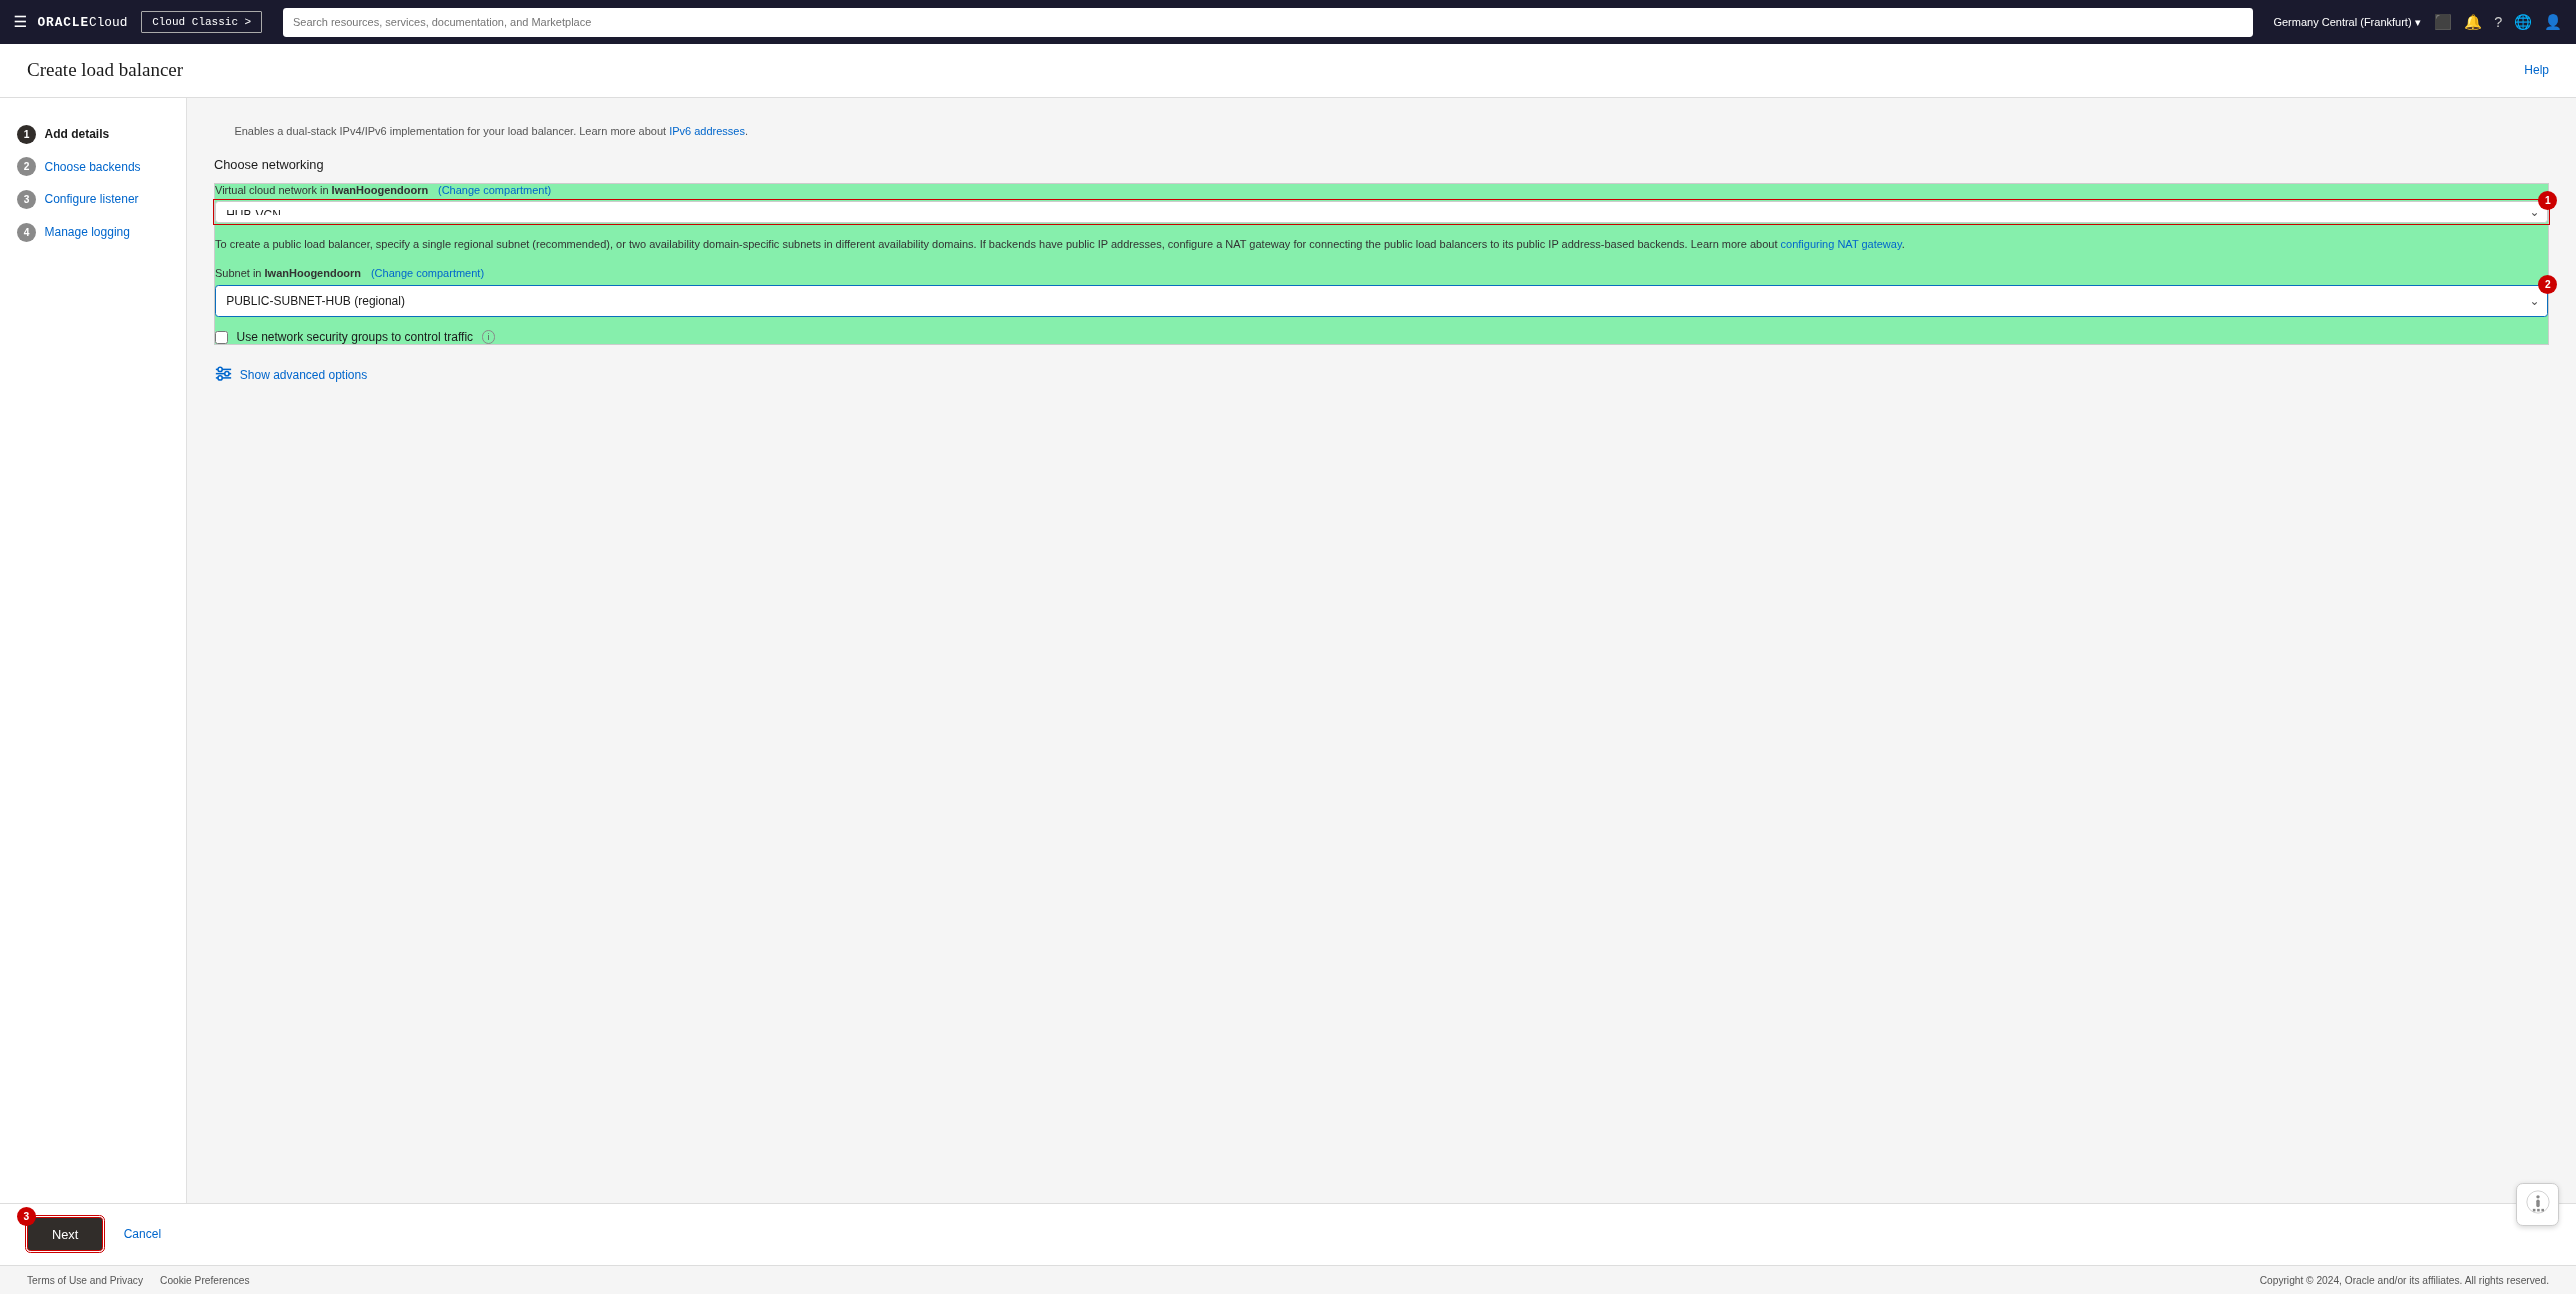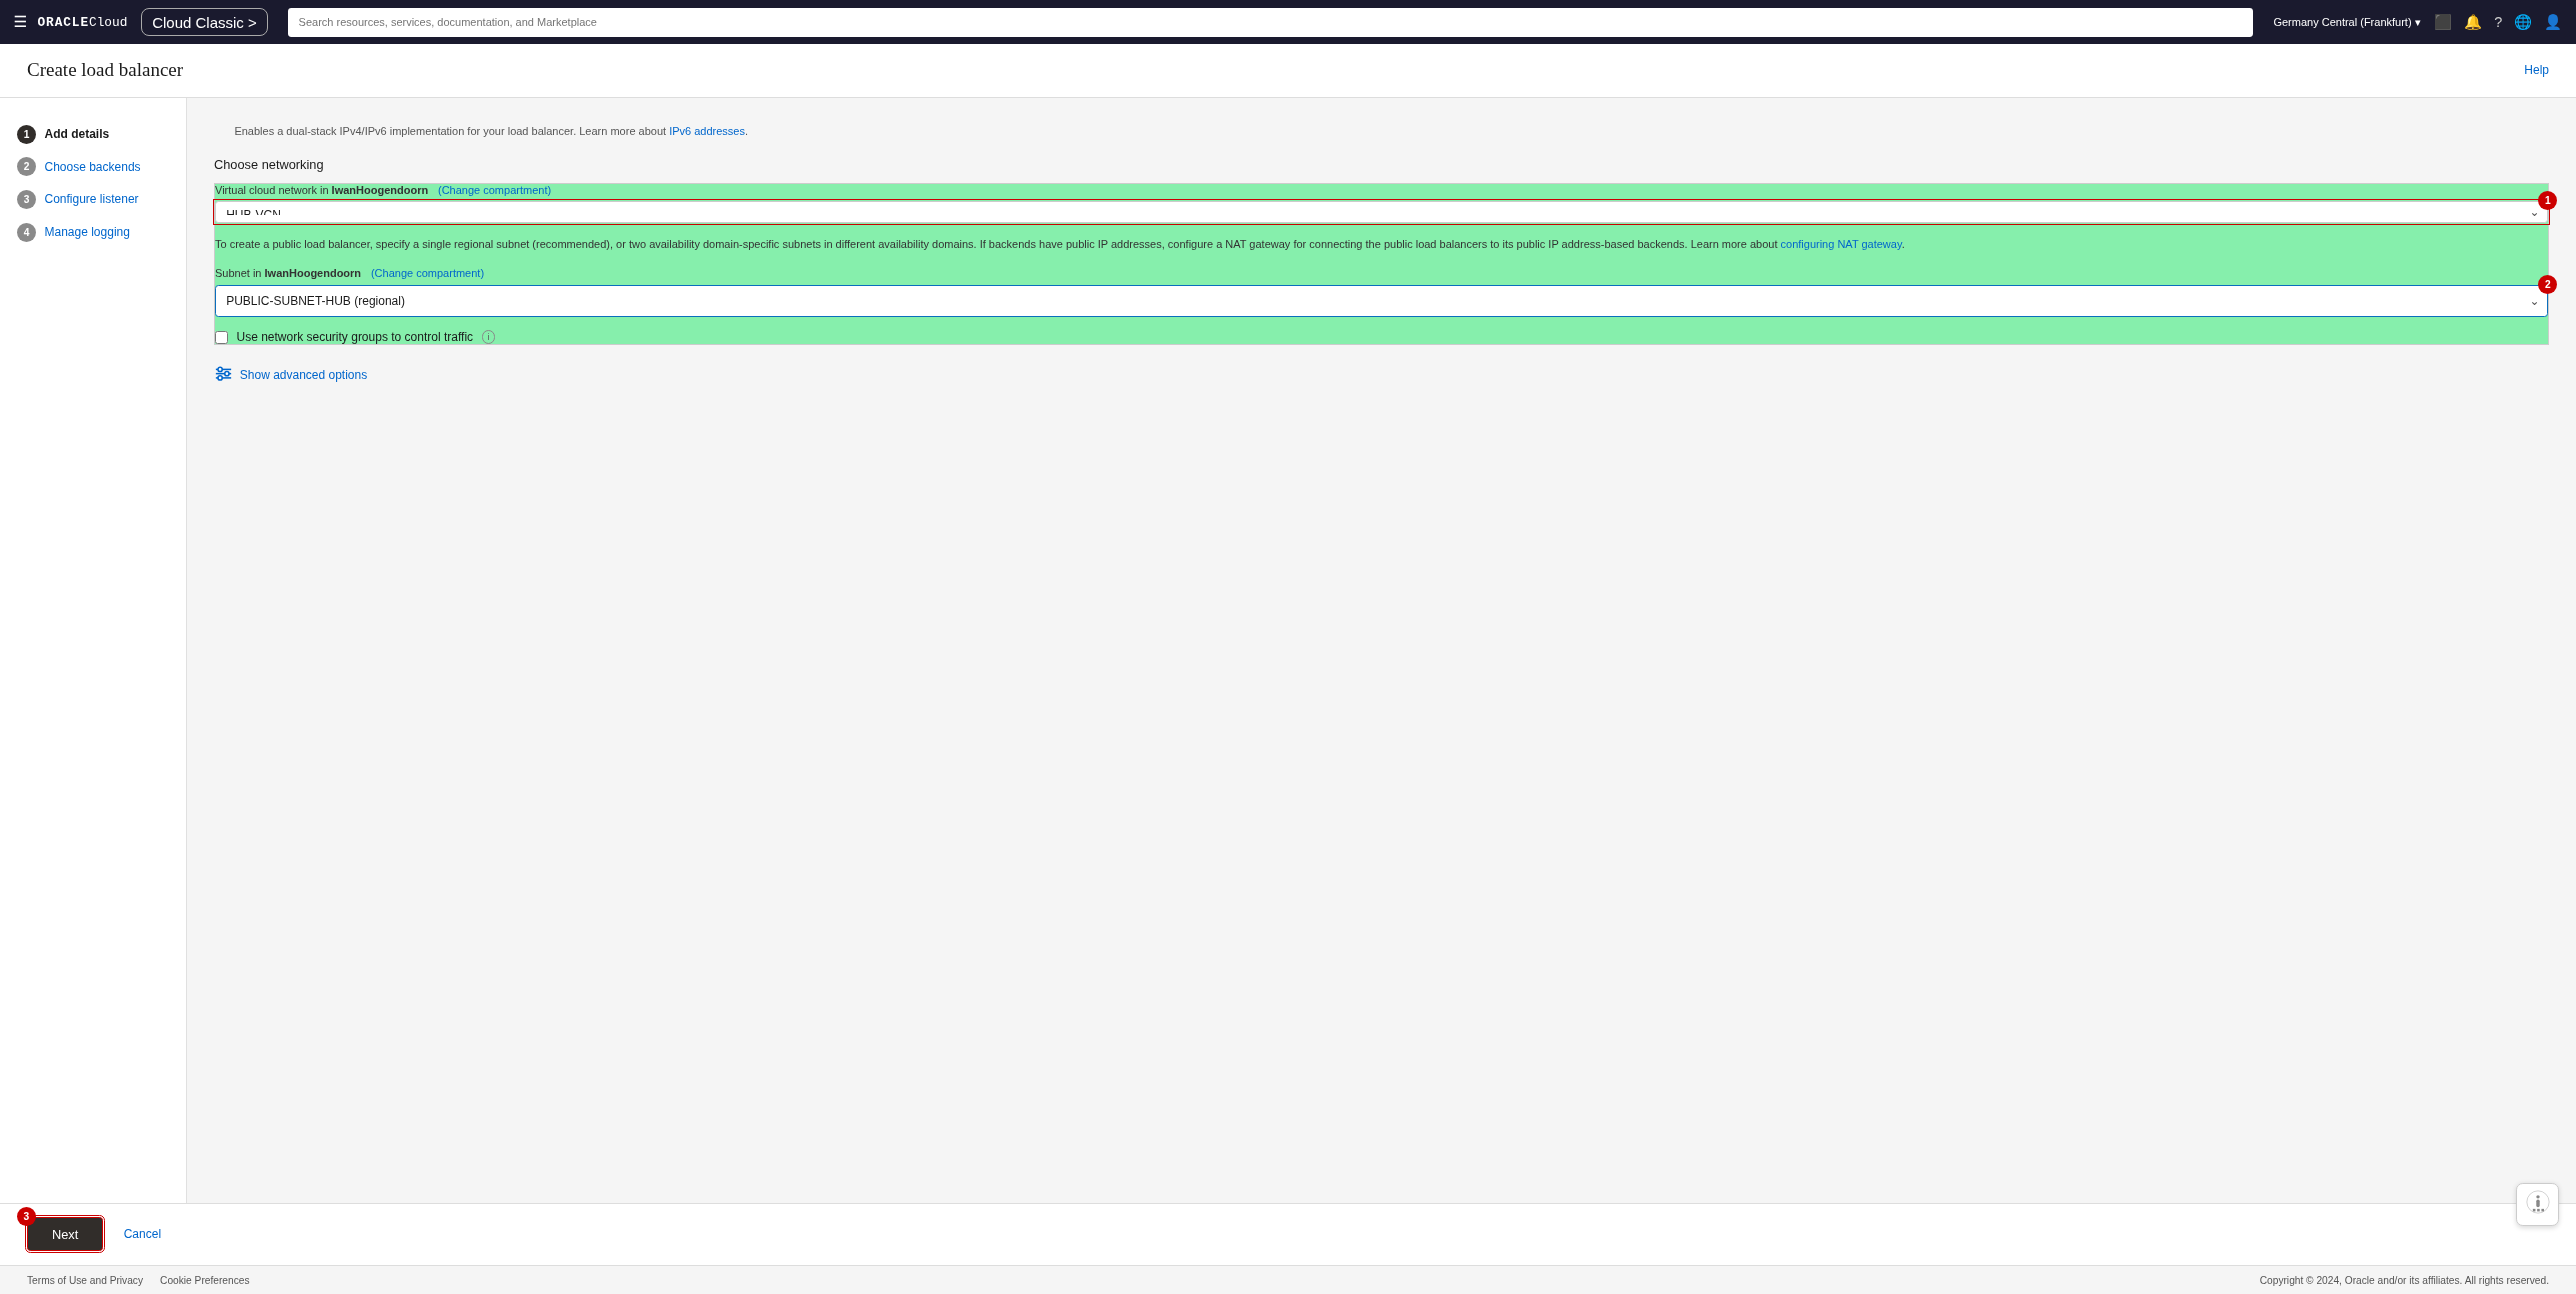--- a/index.html
+++ b/index.html
@@ -15,24 +15,24 @@
     .topnav-hamburger { color: #fff; font-size: 15.3px; cursor: pointer; margin-right: 10.2px; }
     .topnav-logo { display: flex; align-items: flex-start; gap: 0; font-family: Liberation Mono, monospace; }
     .topnav-logo .oracle-text { color: #fff; font-size: 12.8px; font-weight: bold; letter-spacing: 0.9px; }
     .topnav-logo .cloud-text { color: #fff; font-size: 12.8px; font-weight: 300; }
     .topnav-cloud-classic {
       margin-left: 13.6px;
       border: 0.9px solid #aaa;
       color: #fff;
       background: transparent;
       padding: 4.3px 10.2px;
-      border-radius: 8px;
-      cursor: pointer;
-      font-size: 15px;
-      display: flex; align-items: center; gap: 3.4px;
+      border-radius: 1px;
+      cursor: pointer;
+      font-size: 11px;
+      display: flex; align-items: center; gap: 3.4px; font-family: Liberation Mono, monospace;
     }
     .topnav-search {
       flex: 1; margin: 0 20.4px;
       background: #fff;
       border-radius: 3.4px;
       display: flex; align-items: center;
       padding: 0 10.2px; height: 29px;
     }
     .topnav-search input {
       border: none; outline: none; width: 100%; font-size: 11px; color: #333;

